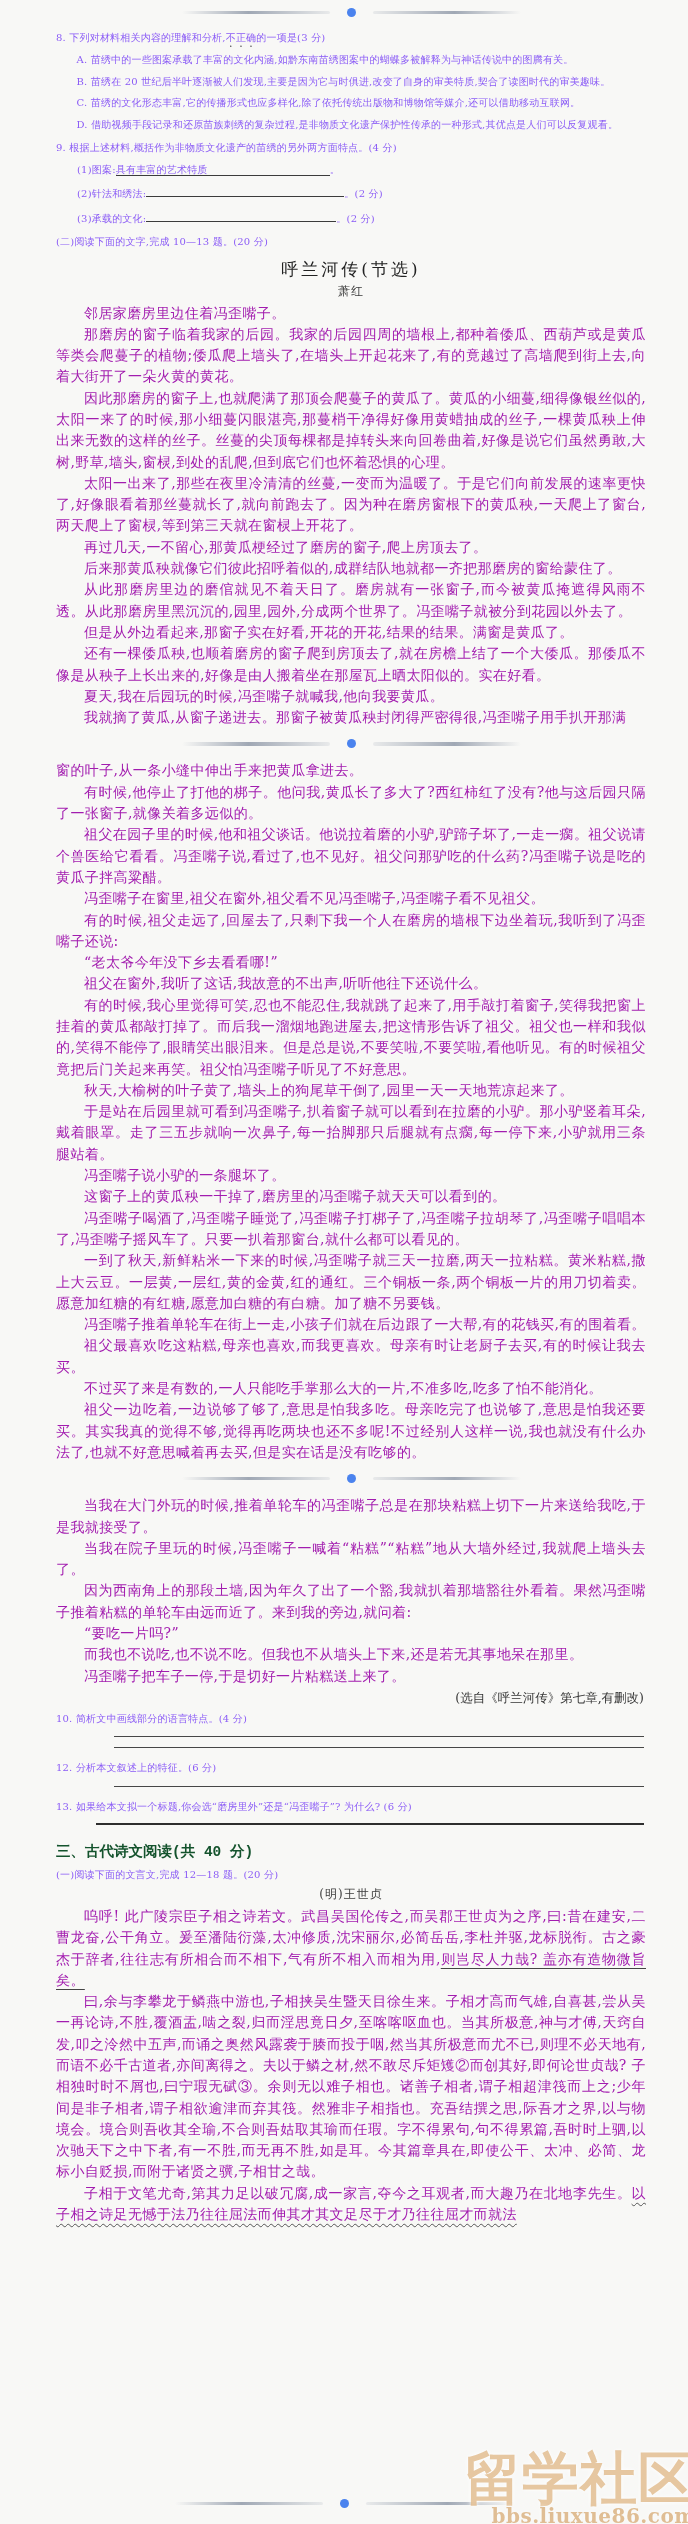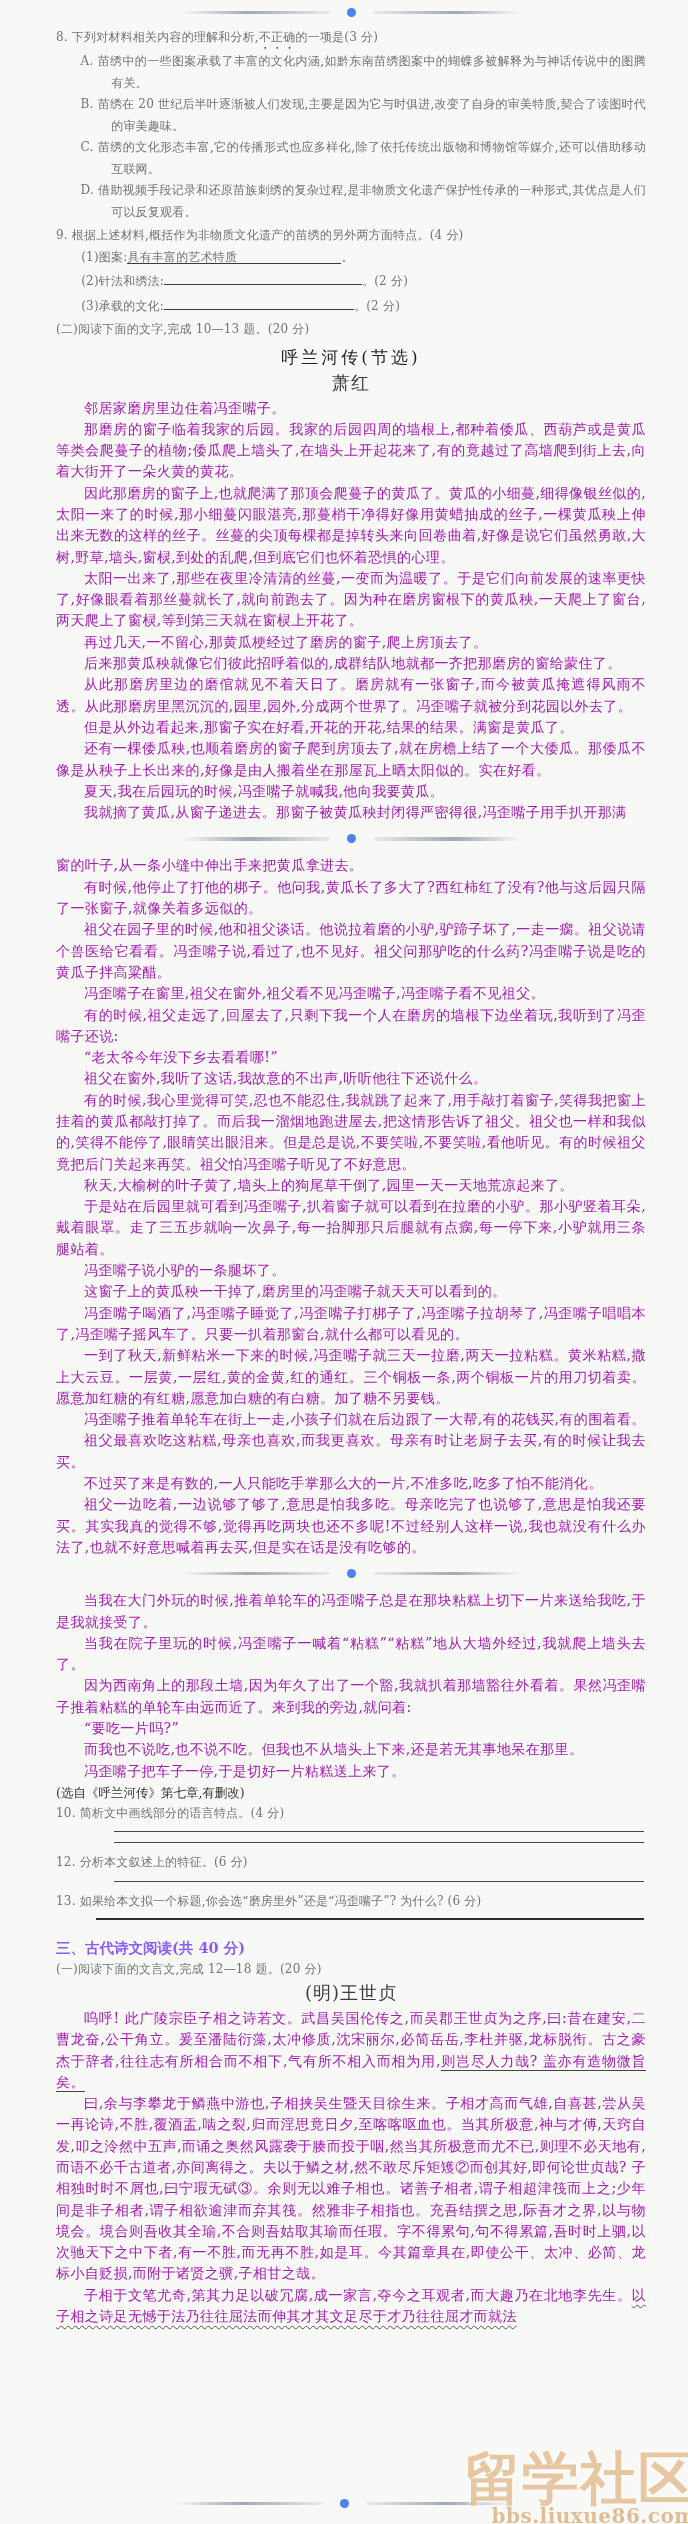--- a/index.html
+++ b/index.html
@@ -5,38 +5,38 @@
   html,body{margin:0;padding:0;}
   body{
     width:688px;height:2524px;overflow:hidden;position:relative;
     background:#f8f8f6;
     font-family:"DejaVu Serif","Liberation Serif",serif;
     color:#2f2f2f;
   }
   .content{padding:2px 42px 0 56px;}
   p{margin:0;text-align:justify;}
   .txt{font-size:14px;line-height:21.3px;letter-spacing:0.4px;color:#a21caf;}
-  .qtxt{font-size:12px;line-height:21.5px;letter-spacing:0.2px;color:#737373;}
+  .qtxt{font-size:10px;line-height:21.5px;letter-spacing:0.2px;color:#8b5cf6;}
   .indent{text-indent:2em;}
   .u{text-underline-offset:4px;text-decoration-thickness:1px;text-decoration-color:#444;}
   .ul2{text-decoration:underline;text-underline-offset:4px;text-decoration-thickness:1px;text-decoration-color:#444;}
   .wavy{text-decoration:underline wavy;text-decoration-color:#555;text-underline-offset:4px;text-decoration-thickness:1px;}
   .emph{text-emphasis:filled dot #333;-webkit-text-emphasis:filled dot #333;text-emphasis-position:under right;-webkit-text-emphasis-position:under;}
   .opt{padding-left:4.6em;text-indent:-2.55em;}
   .qitem{padding-left:2.1em;}
   .blank{display:inline-block;border-bottom:1.2px solid #3c3c3c;height:16px;vertical-align:baseline;text-indent:0;}
   .blank1{width:214px;}
   .blank2{width:198px;}
   .blank3{width:190px;}
   .ctitle{text-align:center;font-size:17px;letter-spacing:3px;margin:5px 0 2px 0;color:#222;}
-  .cauthor{text-align:center;font-size:18px;letter-spacing:1px;color:#3c3c3c;margin:0 0 3px 0;}
-  .source{text-align:left;font-size:12.5px;color:#333;padding-right:2px;line-height:21px;}
+  .cauthor{text-align:center;font-size:12px;letter-spacing:1px;color:#3c3c3c;margin:0 0 3px 0;}
+  .source{text-align:right;font-size:12.5px;color:#333;padding-right:2px;line-height:21px;}
   .ansline{margin:6px 2px 9px 58px;border-bottom:1.6px solid #474747;height:1px;}
   .ansline.thick{margin:5px 2px 8px 40px;border-bottom:2.2px solid #2e2e2e;}
-  .sec-head{font-weight:700;font-size:14.5px;line-height:23px;color:#8b5cf6;margin-top:16px;}
+  .sec-head{font-weight:700;font-size:14.5px;line-height:23px;color:#14532d;margin-top:16px;font-family:Liberation Mono, monospace;}
   .divider{display:flex;align-items:center;justify-content:center;gap:17px;height:13px;margin:4px 0 8px 0;}
   .divider .dline{width:148px;height:3.5px;border-radius:3px;}
   .divider .dline.dleft{background:linear-gradient(to right,rgba(145,155,170,0),rgba(138,148,164,0.8) 45%,rgba(145,155,170,0.15));}
   .divider .dline.dright{background:linear-gradient(to left,rgba(145,155,170,0),rgba(138,148,164,0.8) 45%,rgba(145,155,170,0.15));}
   .divider .ddot{width:9px;height:9px;border-radius:50%;background:#4b83ee;}
   .divider.flow2{margin:9px 0 10px 0;}
   .bottom-divider{position:absolute;left:0;right:0;bottom:14px;margin:0;}
   .wm{position:absolute;right:-8px;bottom:-4px;text-align:right;z-index:5;pointer-events:none;}
   .wm-cn{font-size:57px;font-weight:700;line-height:52px;letter-spacing:1px;color:rgba(210,153,84,0.55);text-shadow:0 0 5px rgba(255,255,255,0.9),0 0 2px rgba(255,255,255,0.8);}
   .wm-en{font-size:20px;font-weight:700;letter-spacing:0.5px;color:rgba(205,148,80,0.6);text-shadow:0 0 4px rgba(255,255,255,0.9);}

